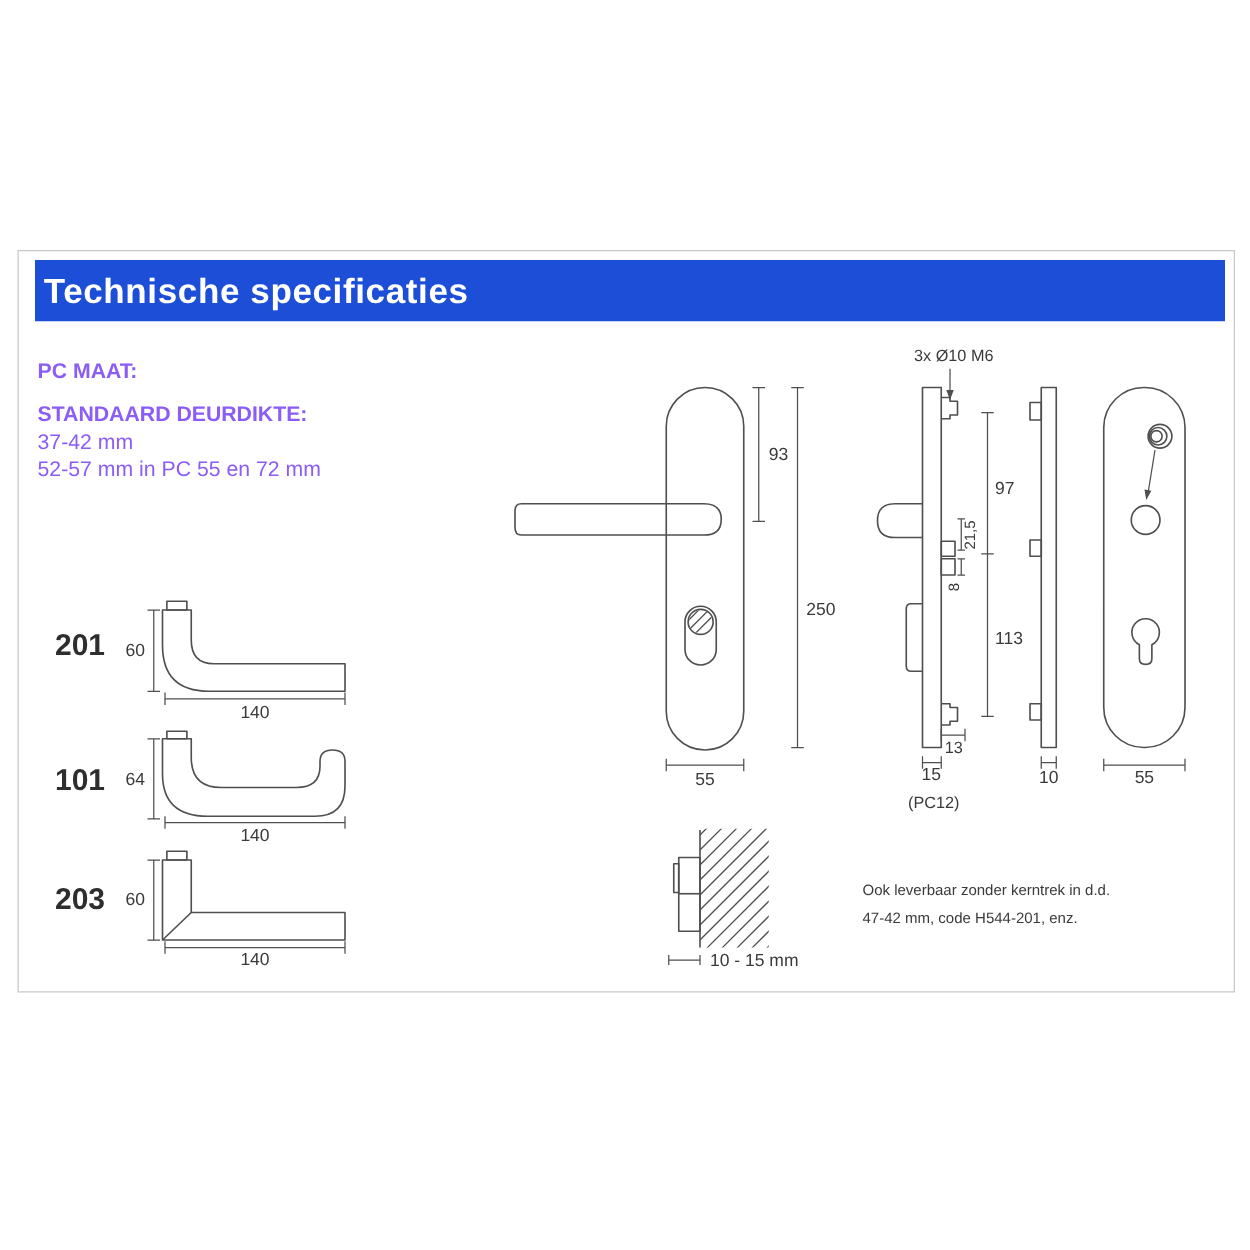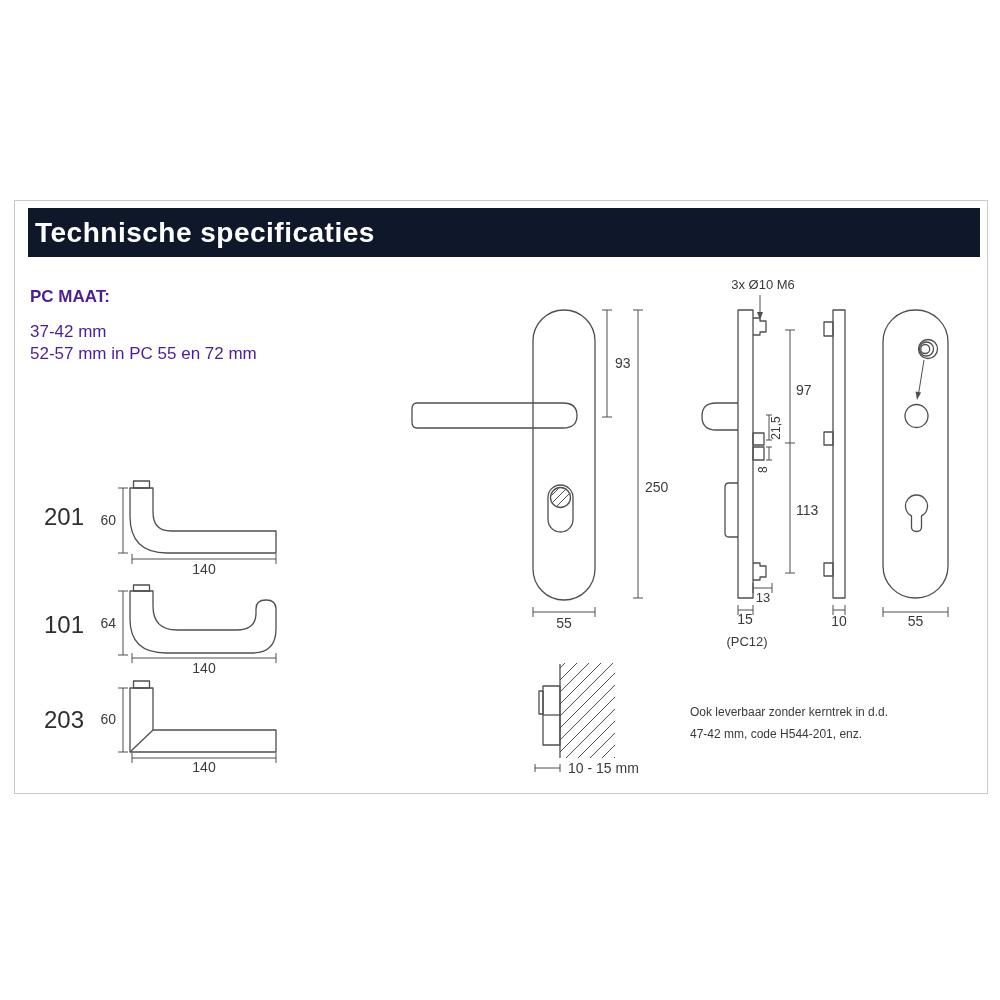--- a/index.html
+++ b/index.html
@@ -1,26 +1,26 @@
 <!DOCTYPE html>
 <html><head>
 <meta charset="utf-8">
 <style>
   html,body{margin:0;padding:0;background:#ffffff;}
   .page{position:relative;width:1000px;height:1000px;background:#ffffff;overflow:hidden;
         font-family:"Liberation Sans","DejaVu Sans",sans-serif;color:#333;}
   .frame{position:absolute;left:14px;top:200px;width:972px;height:592px;
          border:1px solid #c8c8c8;background:#fff;}
   .header-bar{position:absolute;left:28px;top:208px;width:952px;height:49px;
-              background:#0f172a;display:flex;align-items:center;}
+              background:#1d4ed8;display:flex;align-items:center;}
   .header-bar span{color:#ffffff;font-size:28px;font-weight:bold;padding-left:7px;letter-spacing:0.5px;}
-  .specs{position:absolute;left:30px;top:286px;font-size:17px;line-height:22px;color:#4c1d95;}
+  .specs{position:absolute;left:30px;top:286px;font-size:17px;line-height:22px;color:#8b5cf6;}
   .specs .b{font-weight:bold;}
   .specs .gap{height:13px;}
-  .model{position:absolute;left:44px;width:70px;font-size:24px;font-weight:normal;color:#2e2e2e;}
+  .model{position:absolute;left:44px;width:70px;font-size:24px;font-weight:bold;color:#2e2e2e;}
   .note{position:absolute;left:690px;top:701px;width:300px;font-size:12px;line-height:22px;color:#3a3a3a;}
   svg{position:absolute;overflow:visible;}
   .ln{stroke:#4f4f4f;stroke-width:1.3;fill:none;stroke-linejoin:round;}
   .dl{stroke:#4f4f4f;stroke-width:1;fill:none;}
   .ar{fill:#4f4f4f;stroke:none;}
   text{font-family:"Liberation Sans","DejaVu Sans",sans-serif;fill:#3a3a3a;}
   .dim{font-size:14px;}
   .dim-sm{font-size:12px;}
   .lbl13{font-size:13px;}
 </style>
@@ -31,20 +31,21 @@
 
   <div class="frame"></div>
 
   <div class="header-bar">
     <span>Technische specificaties</span>
   </div>
 
   <div class="specs">
     <div class="b">PC MAAT:</div>
     <div class="gap"></div>
+    <div class="b">STANDAARD DEURDIKTE:</div>
     <div>37-42 mm</div>
     <div>52-57 mm in PC 55 en 72 mm</div>
   </div>
 
   <div class="model" style="top:503px;">201</div>
   <div class="model" style="top:611px;">101</div>
   <div class="model" style="top:706px;">203</div>
 
   <svg style="left:95px;top:470px;" width="200" height="112">
     <path class="dl" d="M28,18 V83 M23,18 H33 M23,83 H33"></path>

